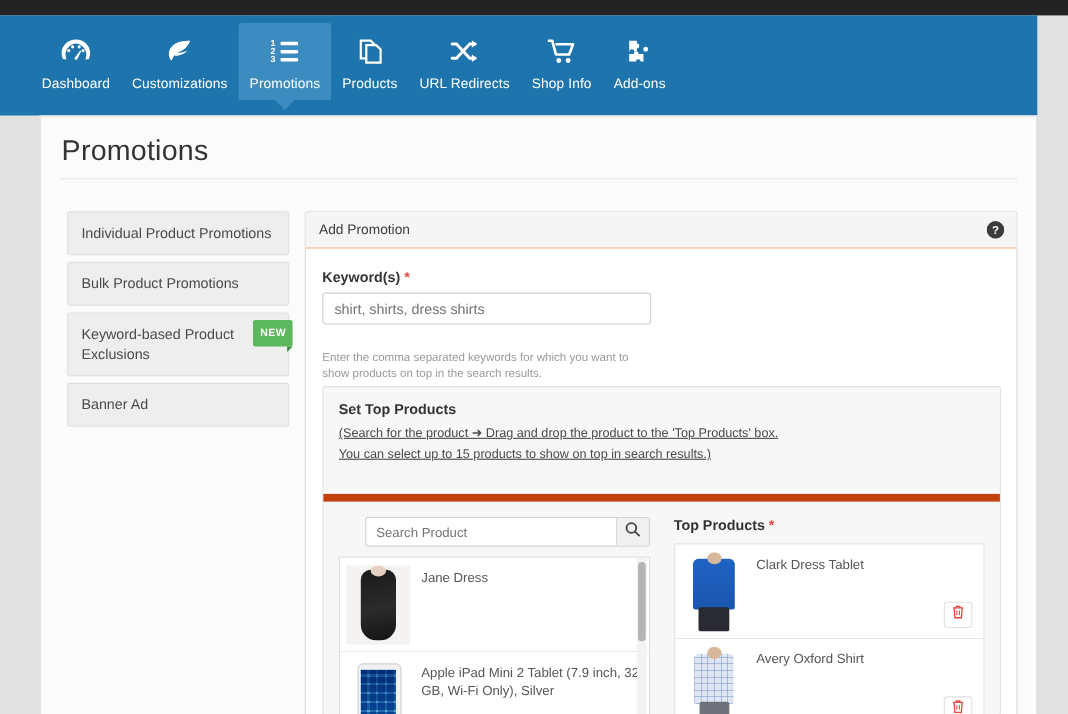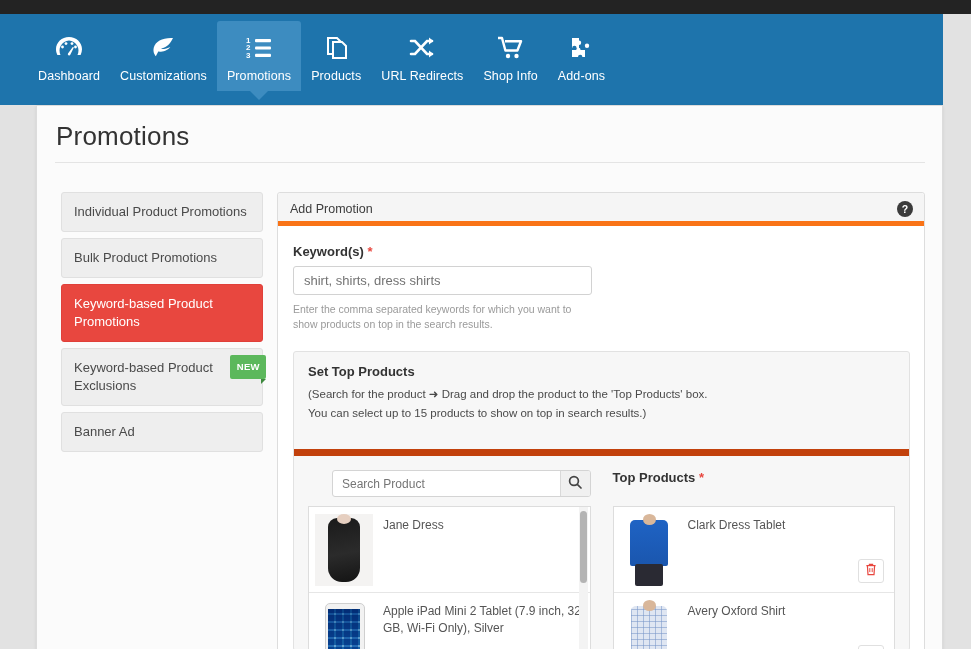--- a/index.html
+++ b/index.html
@@ -132,21 +132,21 @@
     position: absolute; left: 240px; top: 86px;
     width: 648px; height: 474px;
     background: #ffffff;
     border: 1px solid #dddddd;
     border-radius: 3px;
   }
   .panel-head {
     position: relative;
     height: 33px;
     background: #f5f5f5;
-    border-bottom: 5px solid #f97316;
+    border-bottom: 1px solid #f97316;
     border-radius: 3px 3px 0 0;
   }
   .panel-head-title {
     position: absolute; left: 12px; top: 9px;
     font-size: 12.5px; color: #3c3c3c;
   }
   .help-icon {
     position: absolute; right: 11px; top: 8px;
     width: 16px; height: 16px;
     cursor: pointer;
@@ -163,39 +163,39 @@
     border: 1px solid #d2d2d2;
     border-radius: 3px;
     padding: 0 10px;
     font-size: 13px;
     color: #737373;
     font-family: "Liberation Sans", sans-serif;
     background: #ffffff;
     outline: none;
   }
   .help-text {
-    margin-top: 7px;
+    margin-top: 23px;
     font-size: 10.5px;
     color: #9a9a9a;
     line-height: 15px;
     max-width: 300px;
   }
 
   
   .stp {
     position: absolute;
     left: 15px; top: 158px;
     width: 617px; height: 300px;
     background: #f7f7f7;
     border: 1px solid #e2e2e2;
     border-radius: 3px;
   }
   .stp-head { padding: 12px 14px 26px 14px; border-bottom: 7px solid #c2410c; }
   .stp-title { font-size: 13px; font-weight: bold; color: #333333; margin-bottom: 6px; }
-  .stp-line { font-size: 11.5px; color: #4a4a4a; line-height: 19px; }
+  .stp-line { font-size: 11.5px; color: #4a4a4a; line-height: 19px; text-decoration: underline; }
 
   .stp-cols { display: flex; padding: 14px; gap: 22px; }
   .col-left { width: 283px; }
   .col-right { width: 283px; }
 
   .searchbar {
     display: flex;
     height: 27px;
     border: 1px solid #d4d4d4;
     border-radius: 3px;
@@ -212,21 +212,21 @@
   .search-btn {
     width: 30px;
     background: #f0f0f0;
     border-left: 1px solid #d9d9d9;
     display: flex; align-items: center; justify-content: center;
     cursor: pointer;
   }
 
   .top-label {
     font-size: 13px; font-weight: bold; color: #333333;
-    margin-bottom: 20px; height: 16px;
+    margin-bottom: 8px; height: 16px;
   }
 
   .prodlist {
     position: relative;
     margin-top: 9px;
     background: #ffffff;
     border: 1px solid #dddddd;
     height: 183px;
     overflow: hidden;
   }
@@ -439,23 +439,20 @@
 
   <div class="page-title">Promotions</div>
   <div class="title-rule"></div>
 
   <div class="submenu">
     <div class="submenu-item">
       <span>Individual Product Promotions</span>
     </div>
     <div class="submenu-item">
       <span>Bulk Product Promotions</span>
-    </div>
-    <div class="submenu-item active">
-      <span>Keyword-based Product Promotions</span>
     </div>
     <div class="submenu-item">
       <span>Keyword-based Product Exclusions</span>
       <span class="badge-new">NEW</span>
     </div>
     <div class="submenu-item">
       <span>Banner Ad</span>
     </div>
   </div>
 

